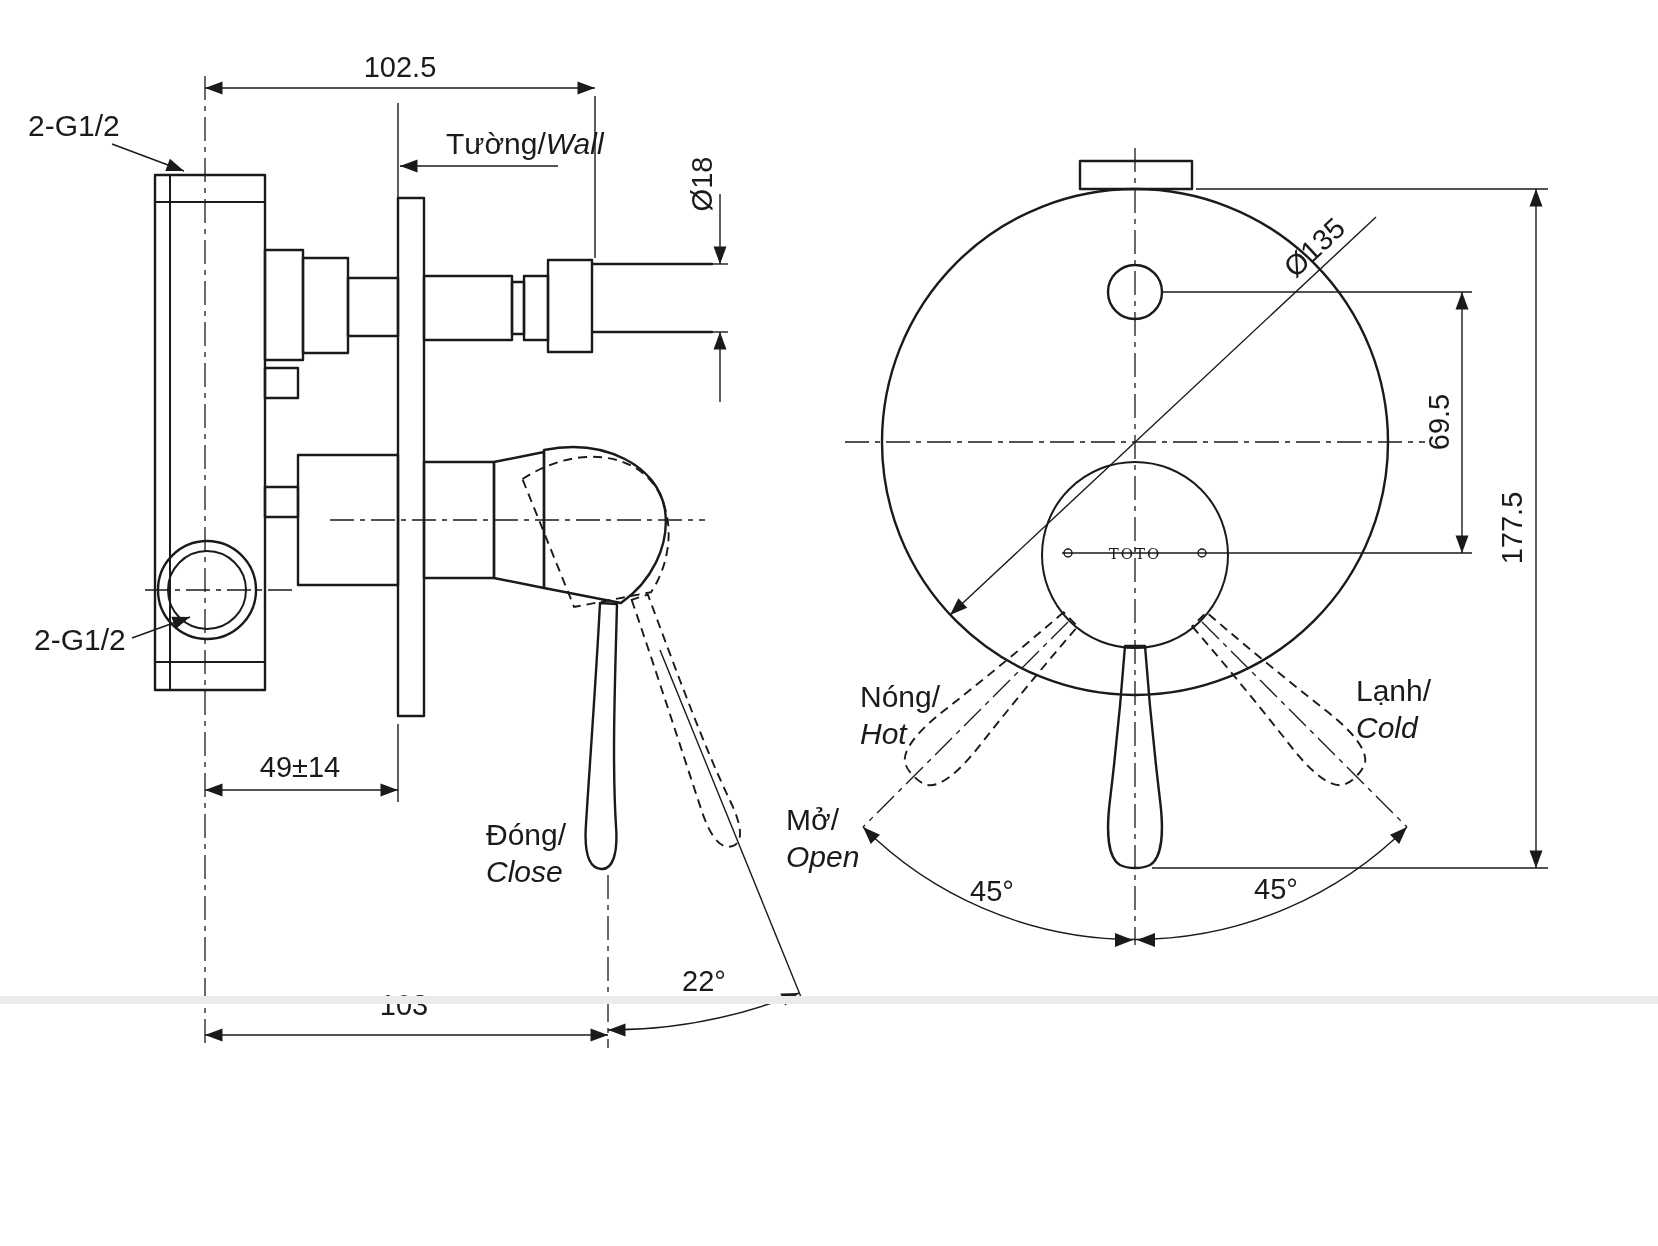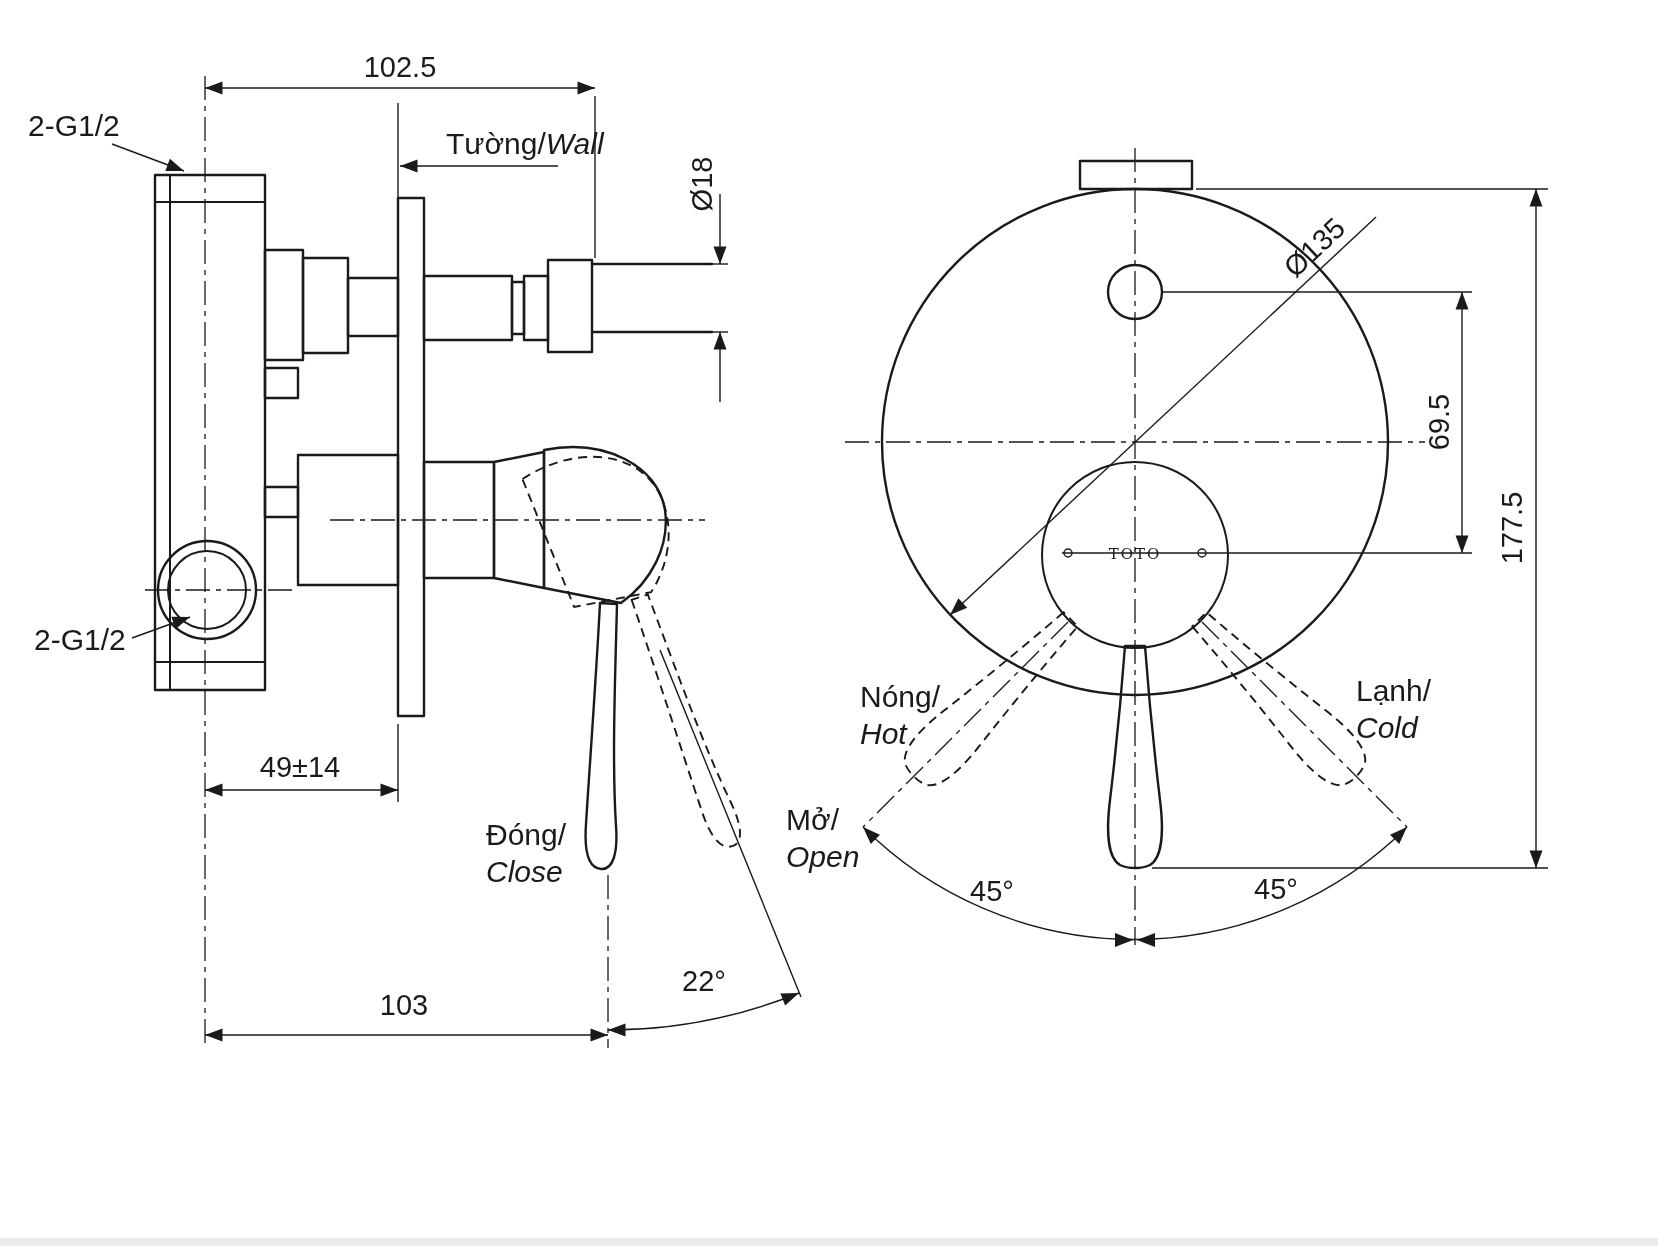--- a/index.html
+++ b/index.html
@@ -1,16 +1,16 @@
 <!DOCTYPE html>
 <html><head>
 <meta charset="utf-8">
 <style>
   html,body{margin:0;padding:0;background:#ffffff;width:1658px;height:1246px;overflow:hidden;}
-  .stage{position:relative;width:1658px;height:1246px;background:#ffffff;font-family:"Liberation Sans",sans-serif;}
+  .stage{position:relative;width:1658px;height:1004px;background:#ffffff;font-family:"Liberation Sans",sans-serif;}
   svg{display:block;}
   .ol{fill:none;stroke:#1a1a1a;stroke-width:2.4;stroke-linejoin:round;stroke-linecap:round;}
   .ol2{fill:none;stroke:#1a1a1a;stroke-width:2;stroke-linejoin:round;}
   .th{fill:none;stroke:#1a1a1a;stroke-width:1.4;stroke-linecap:butt;}
   .cl{fill:none;stroke:#1a1a1a;stroke-width:1.3;stroke-dasharray:24 6 5 6;}
   .dsh{fill:none;stroke:#1a1a1a;stroke-width:1.9;stroke-dasharray:9 6;}
   .ah{fill:#1a1a1a;stroke:none;}
   .dim-text{font-size:29px;fill:#1a1a1a;}
   .lbl{font-size:30px;fill:#1a1a1a;}
   .it{font-style:italic;}

